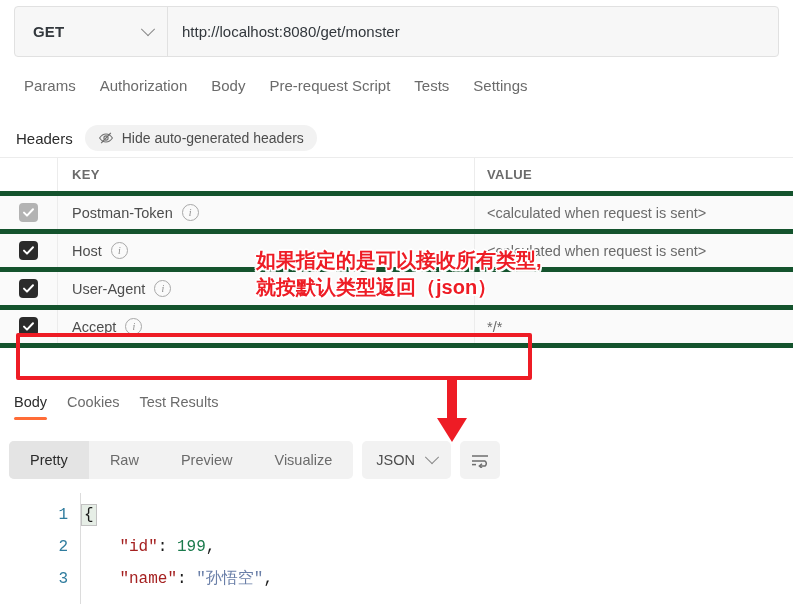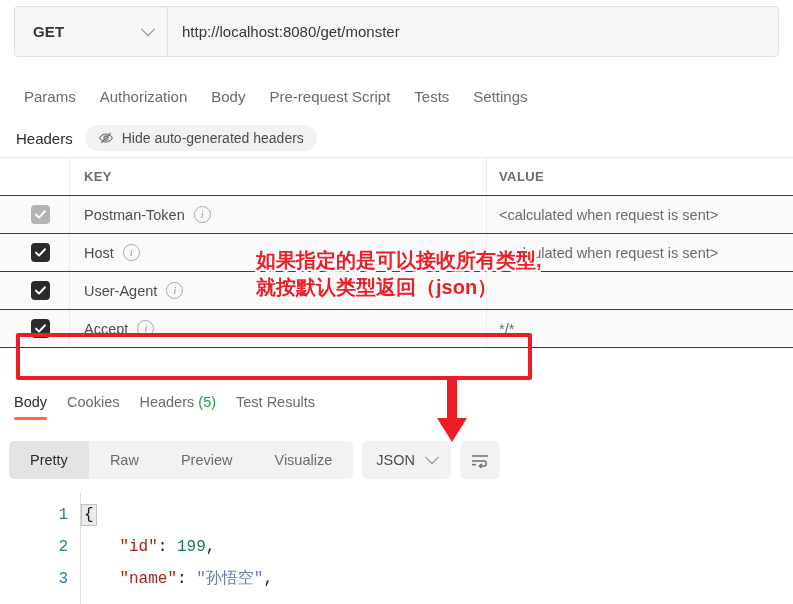--- a/index.html
+++ b/index.html
@@ -61,21 +61,21 @@
     padding-left: 14px;
     font-size: 15px;
     color: #32373c;
     cursor: text;
   }
 
   
   .req-tabs {
     position: absolute;
     left: 0;
-    top: 87px;
+    top: 76px;
     width: 793px;
     height: 38px;
     display: flex;
     align-items: flex-start;
     padding-left: 12px;
     box-sizing: border-box;
   }
   .req-tab {
     position: relative;
     padding: 1px 12px 12px 12px;
@@ -140,24 +140,23 @@
     position: absolute;
     left: 0;
     top: 157px;
     width: 793px;
     border-top: 1px solid #ececec;
     box-sizing: border-box;
   }
   .tr {
     display: flex;
     height: 38px;
-    border-bottom: 1px solid #14532d;
-    box-sizing: border-box;
-    align-items: center;
-    padding-left: 12px;
+    border-bottom: 5px solid #14532d;
+    box-sizing: border-box;
+    align-items: center;
   }
   .tr.head {
     height: 38px;
     background: #ffffff;
   }
   .tr.body-row {
     background: #fafafa;
   }
   .cell-check {
     width: 58px;
@@ -502,21 +501,20 @@
     <div class="cell-val">
       <span class="val-text">*/*</span>
     </div>
   </div>
 
 </div>
 
 <div class="resp-tabs">
   <div class="resp-tab active"><span>Body</span></div>
   <div class="resp-tab"><span>Cookies</span></div>
-  <div class="resp-tab"><span>Headers</span> <span class="tab-count">(5)</span></div>
   <div class="resp-tab"><span>Test Results</span></div>
 </div>
 
 <div class="viewer-bar">
   <div class="seg">
     <div class="seg-item active">
         <span>Pretty</span>
       </div>
     <div class="seg-item">
         <span>Raw</span>

